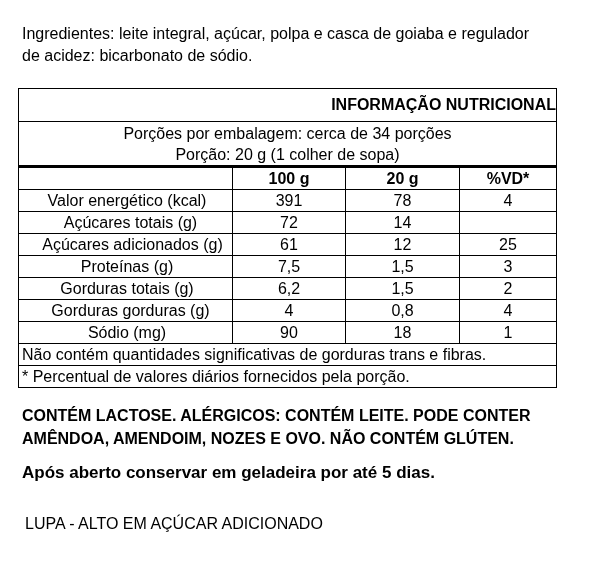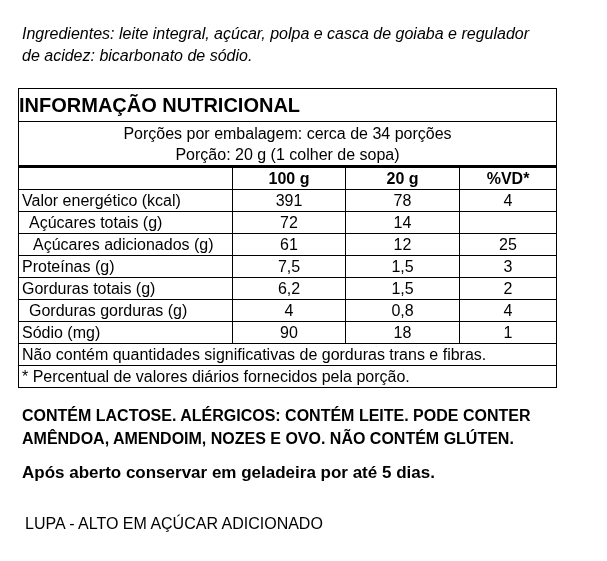--- a/index.html
+++ b/index.html
@@ -15,21 +15,20 @@
       font-family: "Liberation Sans", sans-serif;
       color: #000000;
     }
     .ingredients {
       position: absolute;
       left: 22px;
       top: 23px;
       width: 560px;
       font-size: 16px;
       line-height: 22px;
-      font-style: italic;
     }
     .ingredients div { white-space: nowrap; }
 
     table.nutri {
       position: absolute;
       left: 18px;
       top: 88px;
       width: 538px;
       border-collapse: collapse;
       font-size: 16px;
@@ -37,39 +36,39 @@
     }
     table.nutri td {
       border: 1px solid #000;
       padding: 0;
       height: 21px;
       line-height: 21px;
       white-space: nowrap;
       overflow: hidden;
     }
     .title-cell {
-      text-align: left;
+      text-align: right;
       font-weight: bold;
-      font-size: 20px;
+      font-size: 16px;
       height: 29px !important;
       line-height: 32px !important;
     }
     .portion-cell {
       text-align: center;
       line-height: 20px !important;
       padding-top: 1px !important;
       height: 42px !important;
       border-bottom: 3px solid #000 !important;
     }
     .portion-cell div { height: 21px; line-height: 21px; }
     .col-head {
       text-align: center;
       font-weight: bold;
     }
-    .label { padding-left: 3px !important; }
+    .label { padding-left: 3px !important; text-align: center; }
     .indent1 { padding-left: 10px !important; margin-top: 12px; }
     .indent2 { padding-left: 14px !important; }
     .num { text-align: center; }
     .foot-cell { padding-left: 3px !important; }
 
     .allergens {
       position: absolute;
       left: 22px;
       top: 404px;
       font-size: 16px;

